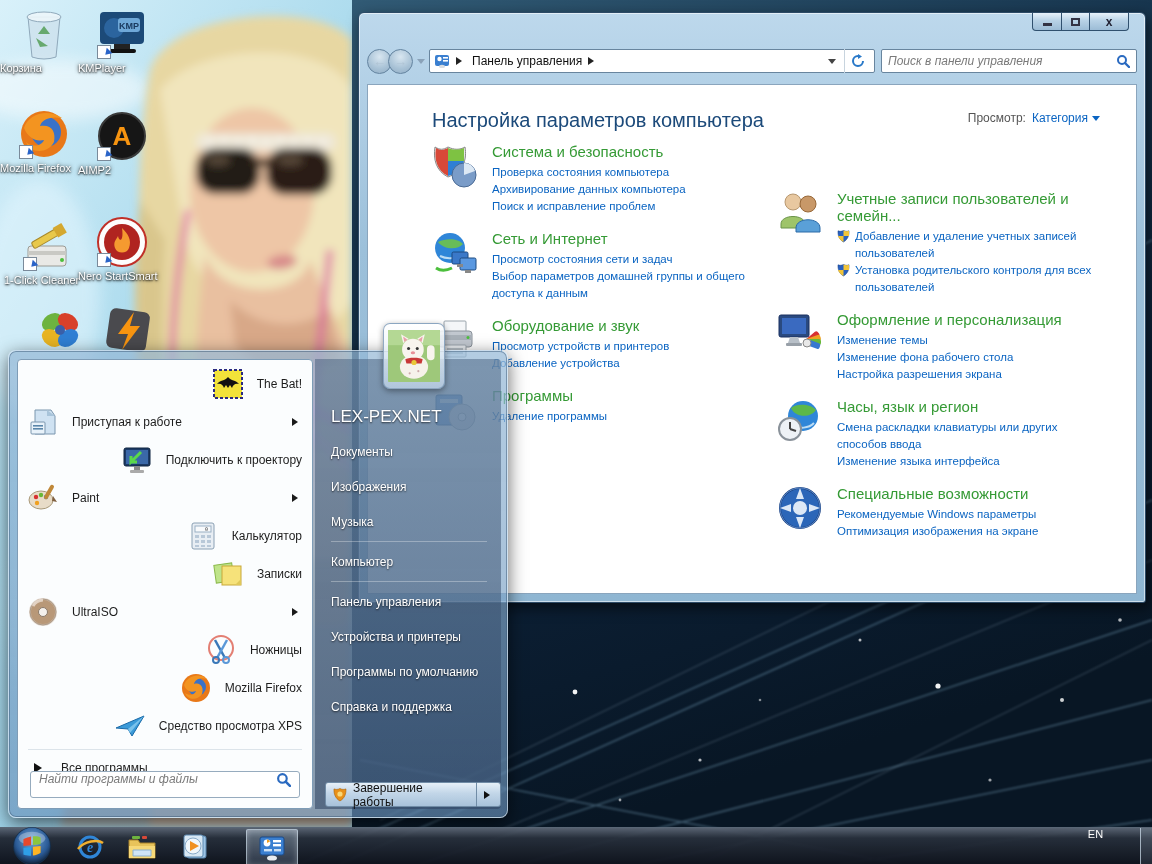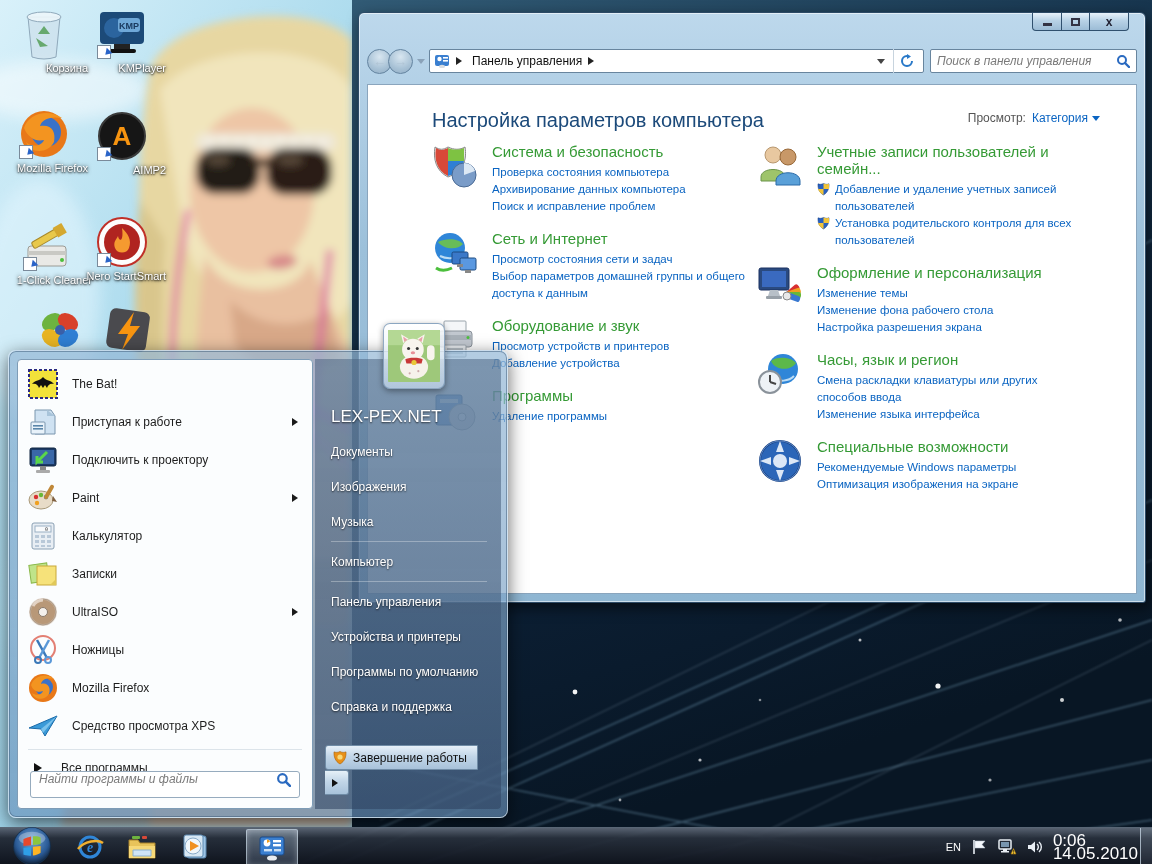--- a/index.html
+++ b/index.html
@@ -5,21 +5,21 @@
   * { margin:0; padding:0; box-sizing:border-box; }
   html,body { width:1152px; height:864px; overflow:hidden; background:#000; }
   body { font-family:"Liberation Sans","DejaVu Sans",sans-serif; }
   #screen { position:relative; width:1152px; height:864px; overflow:hidden; }
 
   
   #wall-dark { position:absolute; inset:0; }
   #photo { position:absolute; left:0; top:0; width:352px; height:827px; }
 
   
-  .dicon { position:absolute; width:88px; text-align:right; cursor:default; }
+  .dicon { position:absolute; width:88px; text-align:left; cursor:default; }
   .dicon .ic { width:52px; height:52px; margin:0 auto; position:relative; }
   .dicon .lbl { margin-top:2px; font-size:11px; line-height:13px; color:#fff;
     text-shadow:0 1px 2px rgba(0,0,0,.9), 0 0 4px rgba(0,0,0,.8); }
   .sc-arrow { position:absolute; left:1px; bottom:1px; width:14px; height:14px; background:#fff;
     border:1px solid #7a8a9a; display:flex; align-items:center; justify-content:center; }
   .sc-arrow:after { content:""; width:0; height:0; border:4px solid transparent;
     border-bottom:6px solid #2a64c8; transform:rotate(-135deg); margin-top:3px; margin-left:3px; }
 
   
   #cp-window { position:absolute; left:358px; top:12px; width:788px; height:591px;
@@ -43,90 +43,90 @@
     display:flex; align-items:center; justify-content:center; color:#b0c4d4; font-size:13px; }
   .navcircle.fwd { margin-left:-4px; }
   .nav-chev { width:0; height:0; border:4px solid transparent; border-top:5px solid #8aa2b8; margin:4px 4px 0 4px; }
   .addressbar { flex:1; height:24px; background:#fff; border:1px solid #68859e; border-radius:2px;
     display:flex; align-items:center; padding:0 4px; }
   .crumb-sep { width:0; height:0; border:4px solid transparent; border-left:6px solid #222; margin:0 6px; }
   .addr-text { font-size:12px; color:#111; }
   .addr-right { margin-left:auto; display:flex; align-items:center; }
   .addr-drop { width:0; height:0; border:4px solid transparent; border-top:5px solid #444; margin:4px 8px 0 8px; }
   .refresh-btn { width:26px; height:24px; border-left:1px solid #c8d4de; display:flex; align-items:center; justify-content:center; }
-  .searchbox { width:207px; height:24px; margin-left:6px; background:#fff; border:1px solid #68859e;
+  .searchbox { width:256px; height:24px; margin-left:6px; background:#fff; border:1px solid #68859e;
     border-radius:2px; display:flex; align-items:center; padding:0 6px; }
   .searchbox input, .sm-search input { flex:1; border:none; outline:none; font-size:12px; font-style:italic;
     color:#6a6a6a; background:transparent; font-family:"Liberation Sans",sans-serif; width:100%; }
   .searchbox input::placeholder, .sm-search input::placeholder { color:#7a7a7a; font-style:italic; }
 
   .cp-content { position:absolute; left:8px; top:71px; right:8px; bottom:8px; background:#fff;
     border:1px solid #8aa5bd; overflow:hidden; }
   .cp-header { position:absolute; left:64px; top:24px; font-size:20px; color:#1c4a7a; }
   .view-ctl { position:absolute; right:36px; top:26px; font-size:12px; display:flex; align-items:center; gap:6px; }
   .view-lbl { color:#555; }
   .view-val { color:#0a64c2; cursor:pointer; display:flex; align-items:center; gap:4px; }
   .view-val:after { content:""; width:0; height:0; border:4px solid transparent; border-top:5px solid #0a64c2; margin-top:4px; }
 
   .cp-col { position:absolute; top:58px; }
   .cp-col.left  { left:64px;  width:316px; }
-  .cp-col.right { left:389px; width:340px; }
+  .cp-col.right { left:409px; width:340px;margin-top:47px; }
   .cat { display:flex; gap:14px; margin-bottom:15px; }
   .cat-ic { width:46px; height:46px; flex:0 0 46px; }
   .cat-title { font-size:15px; color:#359a35; margin-bottom:4px; max-width:252px; cursor:pointer; }
   .cat-link { font-size:11.5px; line-height:17px; color:#0a64c2; max-width:255px; cursor:pointer; }
   .shield-link { display:flex; gap:5px; align-items:flex-start; }
   .shield-link svg { margin-top:2px; flex:0 0 13px; }
 
   
   #start-menu { position:absolute; left:8px; top:350px; width:500px; height:468px;
     border-radius:8px; border:1px solid rgba(230,242,252,.65);
     background:linear-gradient(rgba(150,185,215,.72), rgba(105,145,185,.66));
     box-shadow:0 5px 18px rgba(0,0,0,.6), inset 0 0 0 1px rgba(60,90,120,.5); }
   .sm-left { position:absolute; left:8px; top:8px; width:296px; bottom:8px; background:#fbfdfe;
     border:1px solid #7e9cb6; border-radius:4px; padding-top:5px; }
-  .sm-item { height:38px; display:flex; align-items:center; gap:13px; padding:0 10px 0 9px; cursor:pointer; }
+  .sm-item { height:38px; display:flex; align-items:center; gap:13px; padding:0 10px 0 9px; cursor:pointer;justify-content:flex-end; }
   .sm-item .mi { width:32px; height:32px; flex:0 0 32px; }
   .sm-item .ml { font-size:12px; color:#1d1d1d; }
   .sub-arrow { margin-left:auto; width:0; height:0; border:4px solid transparent; border-left:6px solid #1a1a1a; }
   .sm-div { height:1px; background:#dce4ea; margin:4px 10px; }
   .allprog { height:28px; display:flex; align-items:center; gap:14px; padding:0 10px 0 16px; cursor:pointer; font-size:12px; color:#1d1d1d; }
   .allprog .tri { width:0; height:0; border:5px solid transparent; border-left:8px solid #111; }
   .sm-search { position:absolute; left:12px; right:12px; bottom:10px; height:27px; background:#fff;
     border:1px solid #96abbe; border-radius:3px; display:flex; align-items:flex-start; padding:0 8px; }
   .sm-right { position:absolute; left:306px; top:8px; width:186px; bottom:8px;
     background:linear-gradient(rgba(70,95,125,.50), rgba(45,65,95,.55)); border-radius:0 4px 4px 0; }
   .avatar { position:absolute; left:68px; top:-36px; width:62px; height:66px; border-radius:7px;
     background:linear-gradient(rgba(255,255,255,.85), rgba(200,220,240,.7));
     border:1px solid rgba(120,150,180,.8); box-shadow:0 2px 6px rgba(0,0,0,.4); padding:4px; }
   .avatar svg { width:100%; height:100%; border-radius:4px; }
   .smr-list { padding-top:40px; }
   .smr-item { height:35px; display:flex; align-items:center; padding-left:16px; font-size:12px; color:#fff;
     text-shadow:0 1px 2px rgba(0,0,0,.7); cursor:pointer; }
   .smr-item.user { font-size:17px; }
   .smr-div { height:1px; background:rgba(255,255,255,.3); margin:2px 14px 2px 16px; }
-  .shutdown-row { position:absolute; left:10px; bottom:14px; display:flex;flex-direction:column; }
+  .shutdown-row { position:absolute; left:10px; bottom:2px; display:flex; }
   .shut-btn { height:25px; padding:0 10px 0 7px; display:flex; align-items:center; gap:6px;
     background:linear-gradient(#e6f0f8, #c2d6e8 45%, #a8c2da); border:1px solid #708ca6;
     border-radius:3px 0 0 3px; font-size:12px; color:#111; cursor:pointer; }
   .shut-arrow { width:24px; height:25px; background:linear-gradient(#e6f0f8, #c2d6e8 45%, #a8c2da);
     border:1px solid #708ca6; border-left:none; border-radius:0 3px 3px 0;
     display:flex; align-items:center; justify-content:center; cursor:pointer; }
   .shut-arrow i { width:0; height:0; border:4px solid transparent; border-left:6px solid #111; }
 
   
   #taskbar { position:absolute; left:0; bottom:0; width:1152px; height:37px;
     background:linear-gradient(rgba(95,105,120,.92), rgba(40,48,60,.94) 28%, rgba(16,20,30,.96));
     border-top:1px solid rgba(150,170,190,.55); }
   .orb { position:absolute; left:11px; top:-3px; width:42px; height:42px; cursor:pointer; }
   .tb-icons { position:absolute; left:64px; top:0; height:37px; display:flex; }
   .tb-btn { width:52px; height:37px; display:flex; align-items:center; justify-content:center; cursor:pointer; }
   .tb-btn.active { background:linear-gradient(rgba(200,220,240,.35), rgba(130,160,190,.25));
     border:1px solid rgba(225,240,252,.6); border-radius:2px; box-shadow:inset 0 0 6px rgba(255,255,255,.3); }
-  .tray { position:absolute; right:14px; top:0; height:37px; display:flex; align-items:center; gap:10px; }
+  .tray { position:absolute; right:14px; top:0; height:37px; display:flex; align-items:center; gap:10px;flex-direction:column; }
   .tray-lang { font-size:11px; color:#fff; }
   .tray-clock { font-size:17px; color:#fff; line-height:13px; }
   .show-desktop { position:absolute; right:0; top:0; width:12px; height:37px;
     border-left:1px solid rgba(210,225,240,.7); background:linear-gradient(rgba(120,135,150,.4), rgba(60,70,85,.4)); cursor:pointer; }
 </style>
 </head>
 <body>
 
 <div id="screen">
 

